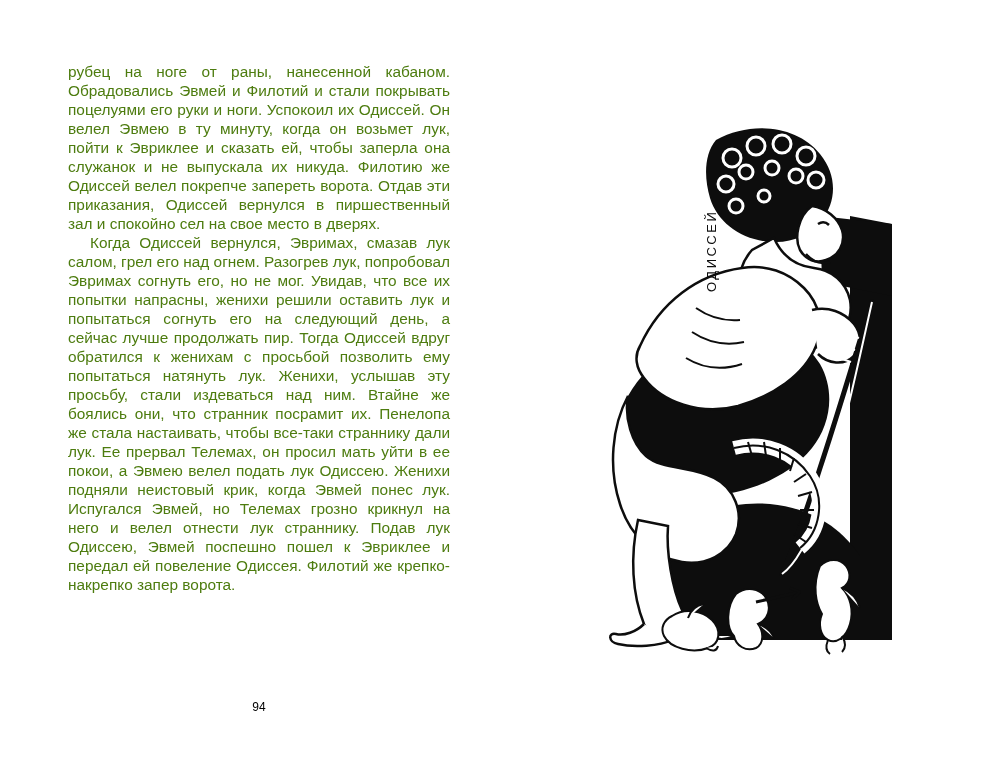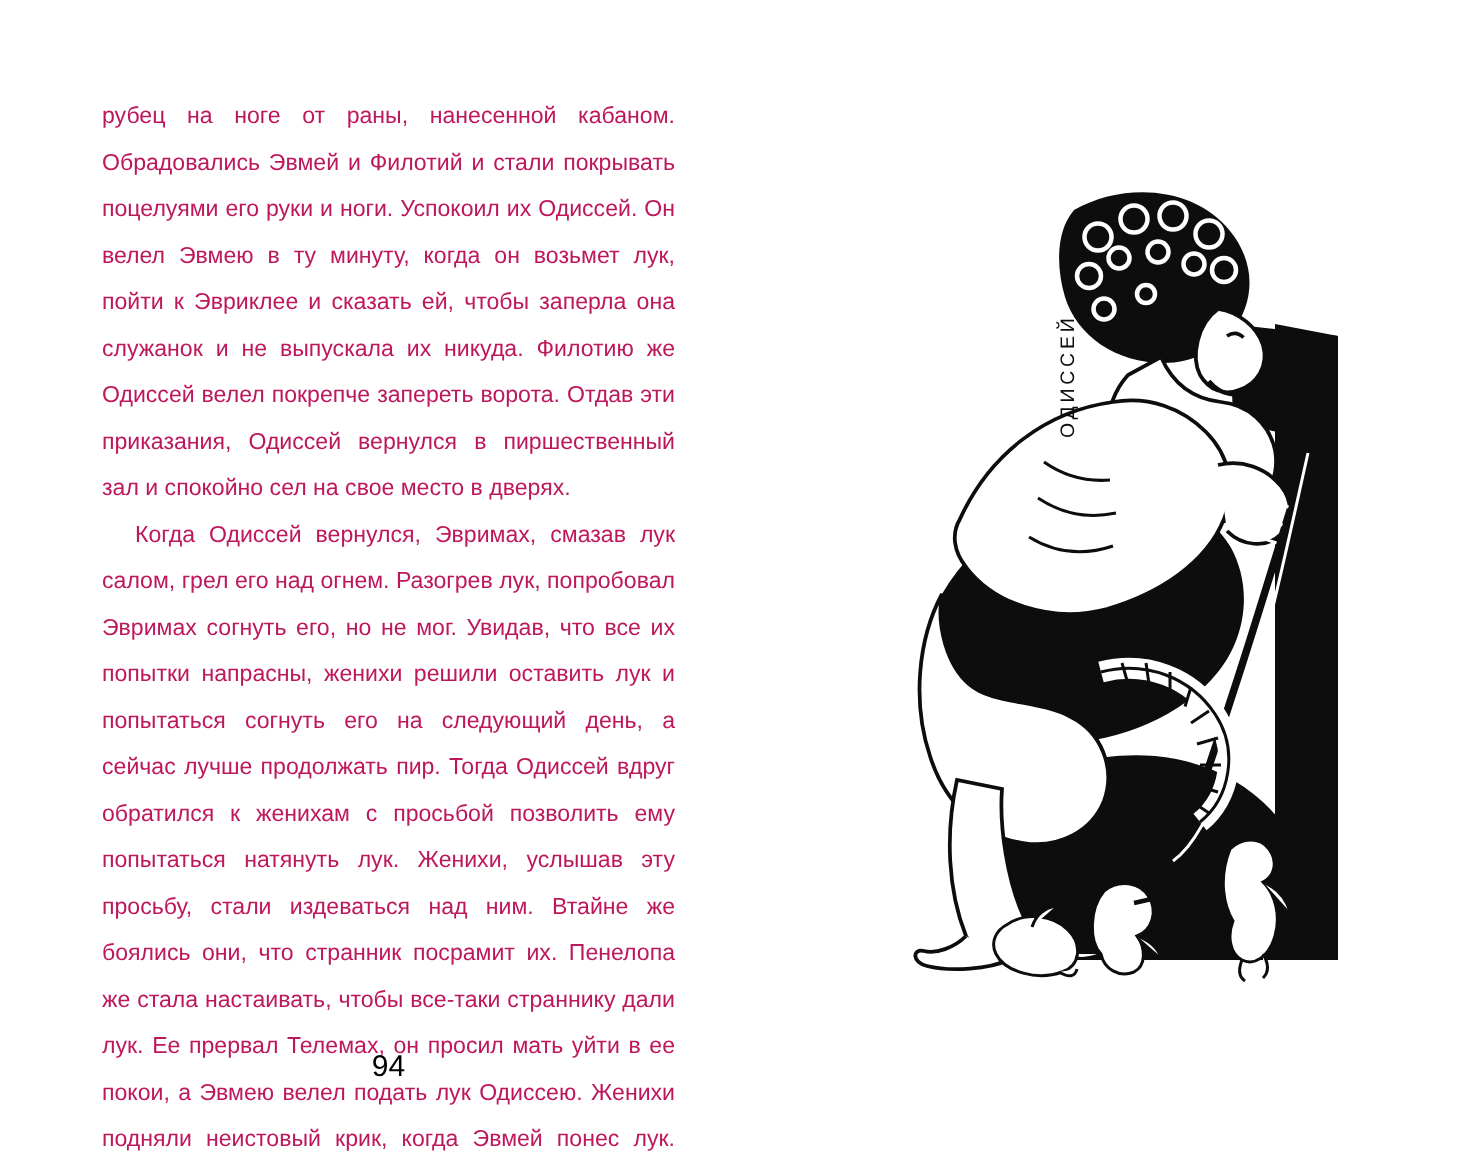--- a/index.html
+++ b/index.html
@@ -30,38 +30,38 @@
   .text-column {
     position: absolute;
     left: 68px;
     top: 62px;
     width: 382px;
   }
   .para {
     margin: 0 0 0 0;
     font-family: "Liberation Sans", sans-serif;
     font-size: 15.4px;
-    line-height: 31px;
-    color: #be185d;
+    line-height: 19px;
+    color: #4d7c0f;
     text-align: justify;
     text-justify: inter-word;
     hyphens: manual;
   }
   .para + .para {
     text-indent: 22px;
   }
   
   .folio {
     position: absolute;
     left: 68px;
     top: 700px;
     width: 382px;
     text-align: center;
     font-family: "Liberation Sans", sans-serif;
-    font-size: 20px;
+    font-size: 12px;
     color: #000000;
   }
   
   .illustration {
     position: absolute;
     left: 520px;
     top: 96px;
     width: 400px;
     height: 560px;
   }

